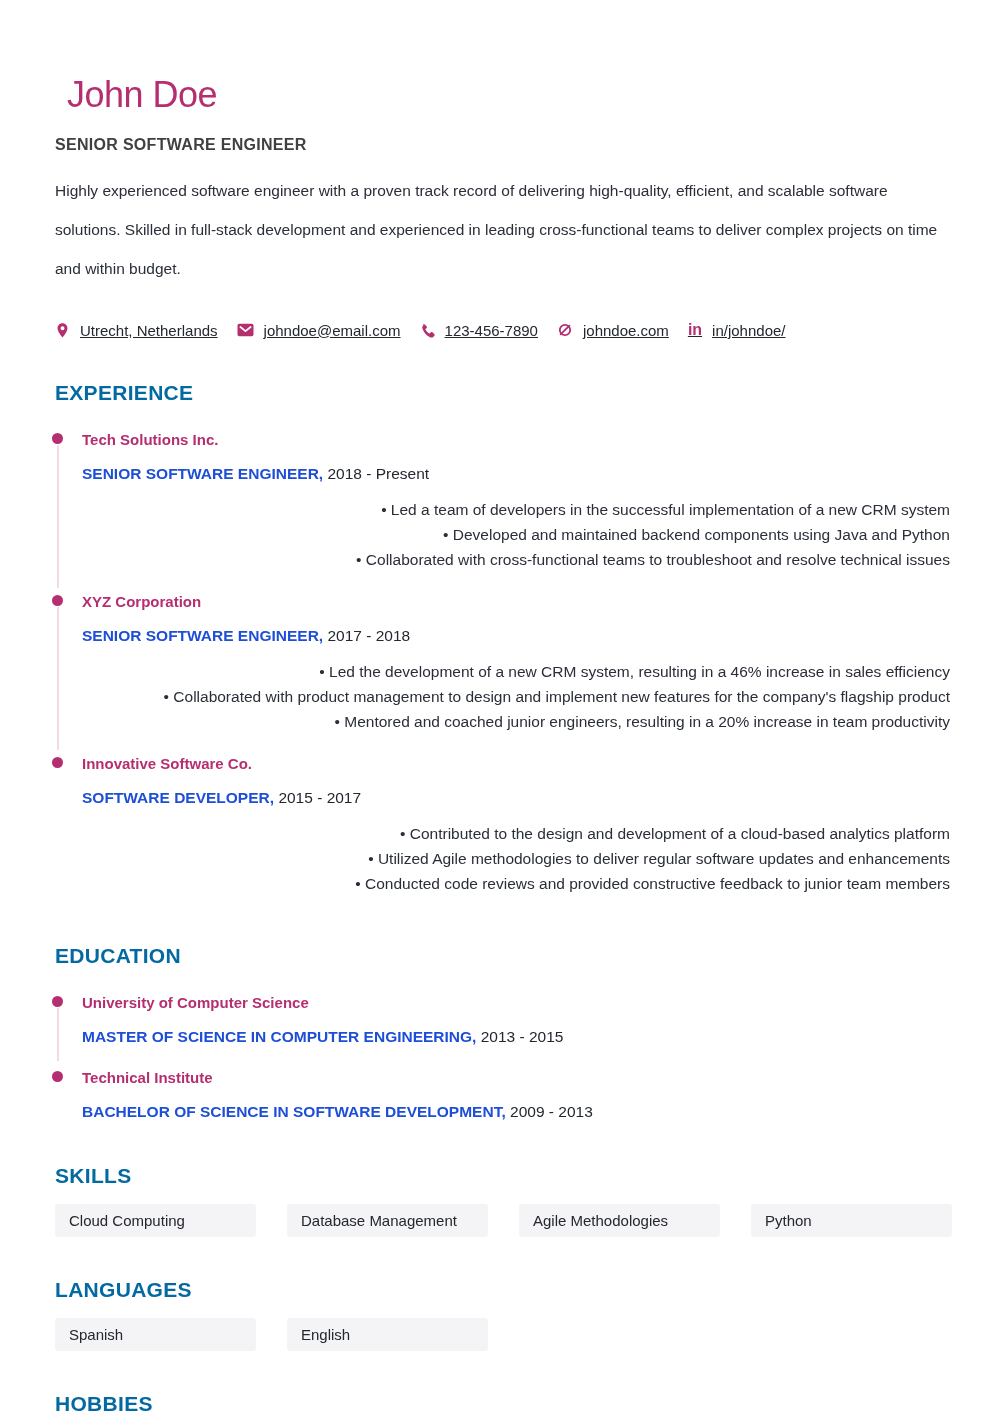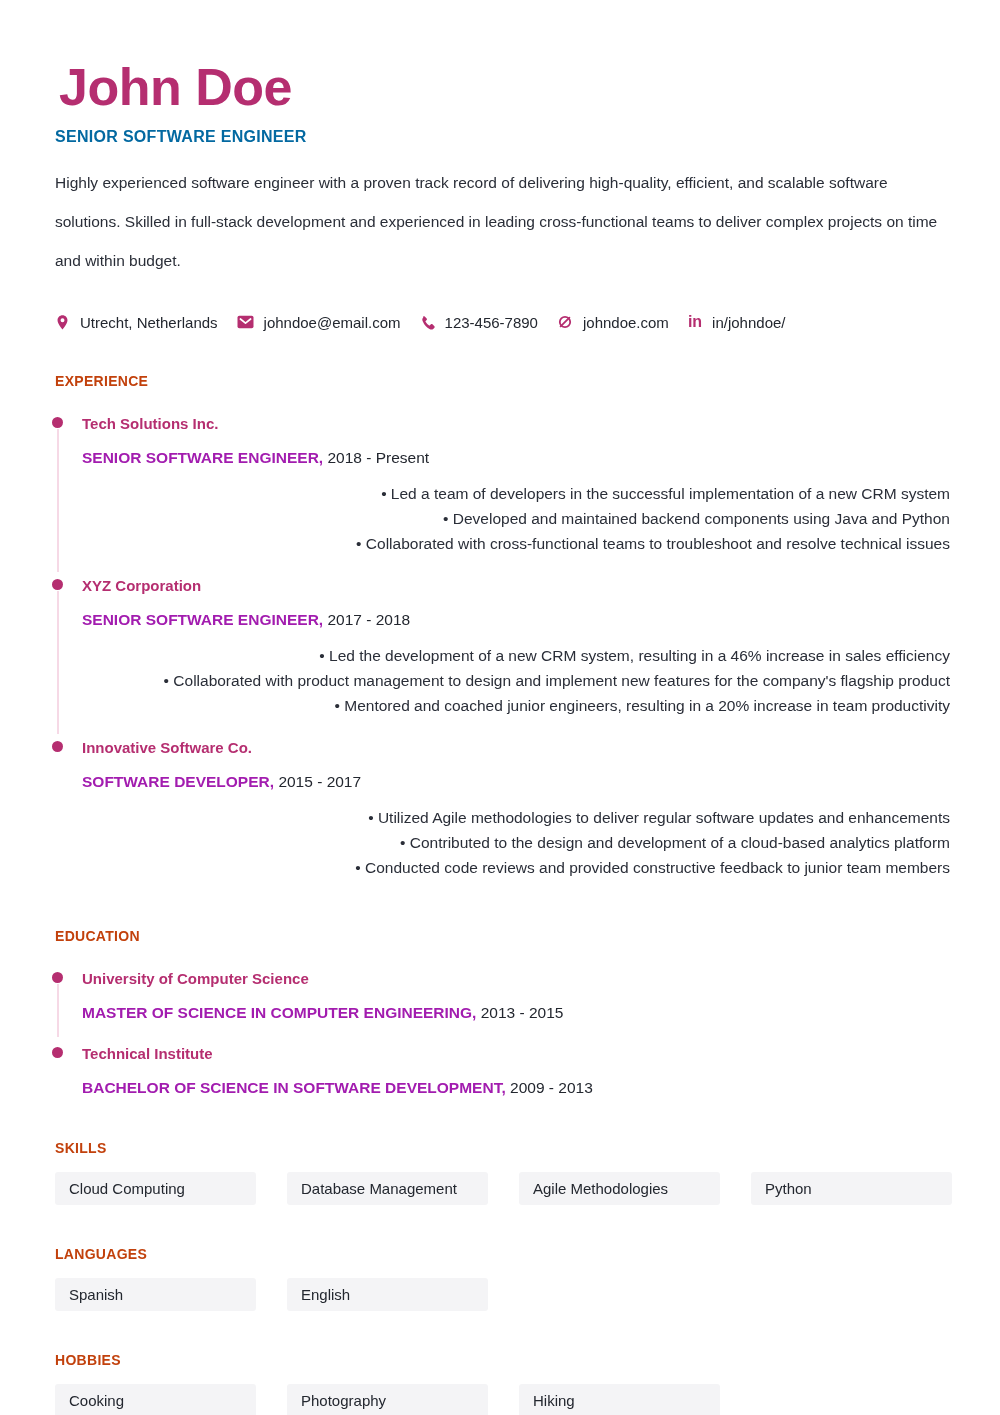--- a/index.html
+++ b/index.html
@@ -5,41 +5,41 @@
   html,body{margin:0;padding:0;background:#fff;}
   body{
     width:1000px;height:1415px;overflow:hidden;
     font-family:"Liberation Sans",sans-serif;
     color:#2a2e38;
     -webkit-font-smoothing:antialiased;
   }
   .page{width:1000px;height:1415px;box-sizing:border-box;padding:57px 50px 0 55px;background:#fff;}
 
   
-  .name{font-size:52px;line-height:52px;font-weight:bold;color:var(--accent);margin:4px;letter-spacing:-.5px;}
-  .job-title{margin-top:15px;font-size:16px;font-weight:bold;color:#0369a1;letter-spacing:.3px;}
+  .name{font-size:36px;line-height:52px;font-weight:normal;color:var(--accent);margin:12px;letter-spacing:-.5px;}
+  .job-title{margin-top:15px;font-size:16px;font-weight:bold;color:#404040;letter-spacing:.3px;}
   .summary{margin-top:17px;max-width:905px;font-size:15.5px;line-height:39px;color:#2a2e38;}
 
   
-  .contact{margin-top:33px;display:flex;align-items:center;gap:19px;font-size:15px;color:#23272f;}
+  .contact{margin-top:33px;display:flex;align-items:center;gap:19px;font-size:15px;color:#23272f;text-decoration:underline;}
   .contact .item{display:flex;align-items:center;gap:10px;}
   .contact svg{display:block;}
   .in-glyph{font-weight:bold;color:var(--accent);font-size:16px;letter-spacing:0;}
 
   
   .section{margin-top:42px;}
-  .section-heading{font-size:14px;font-weight:bold;color:#c2410c;letter-spacing:.3px;margin:0 0 25px 0;}
+  .section-heading{font-size:21px;font-weight:bold;color:#0369a1;letter-spacing:.3px;margin:0 0 25px 0;}
 
   
   .entry{position:relative;padding-left:27px;margin-bottom:20px;}
   .entry .dot{position:absolute;left:-3px;top:3px;width:11px;height:11px;border-radius:50%;background:var(--accent);}
   .entry:not(:last-child)::after{content:"";position:absolute;left:1.5px;top:15px;bottom:-16px;width:2px;background:#f6d9e6;}
   .company{font-size:15px;font-weight:bold;color:var(--accent);line-height:20px;}
   .role-line{margin-top:14px;font-size:15.5px;line-height:20px;color:#23272f;}
-  .role-line .role{font-weight:bold;color:#a21caf;}
+  .role-line .role{font-weight:bold;color:#1d4ed8;}
   .bullets{margin-top:13px;text-align:right;}
   .bullet{font-size:15.5px;line-height:25px;color:#2a2e38;}
   .bullet::before{content:"\2022  ";}
 
   .edu-entry{margin-bottom:21px;}
   .edu-entry:not(:last-child)::after{bottom:-14px;}
 
   
   .chip-grid{display:grid;grid-template-columns:repeat(4,1fr);gap:31px;width:897px;margin-top:16px;}
   .chip{height:33px;background:#f4f4f6;border-radius:3px;display:flex;align-items:center;padding-left:14px;font-size:15px;color:#23272f;}
@@ -127,22 +127,22 @@
     </div>
 
     <div class="entry">
       <span class="dot"></span>
       <div class="company">Innovative Software Co.</div>
       <div class="role-line">
         <span class="role">SOFTWARE DEVELOPER,</span>
         <span>2015 - 2017</span>
       </div>
       <div class="bullets">
+        <div class="bullet">Contributed to the design and development of a cloud-based analytics platform</div>
         <div class="bullet">Utilized Agile methodologies to deliver regular software updates and enhancements</div>
-        <div class="bullet">Contributed to the design and development of a cloud-based analytics platform</div>
         <div class="bullet">Conducted code reviews and provided constructive feedback to junior team members</div>
       </div>
     </div>
   </div>
 
   <div class="section" style="margin-top:48px;">
     <div class="section-heading">EDUCATION</div>
 
     <div class="entry edu-entry">
       <span class="dot"></span>

